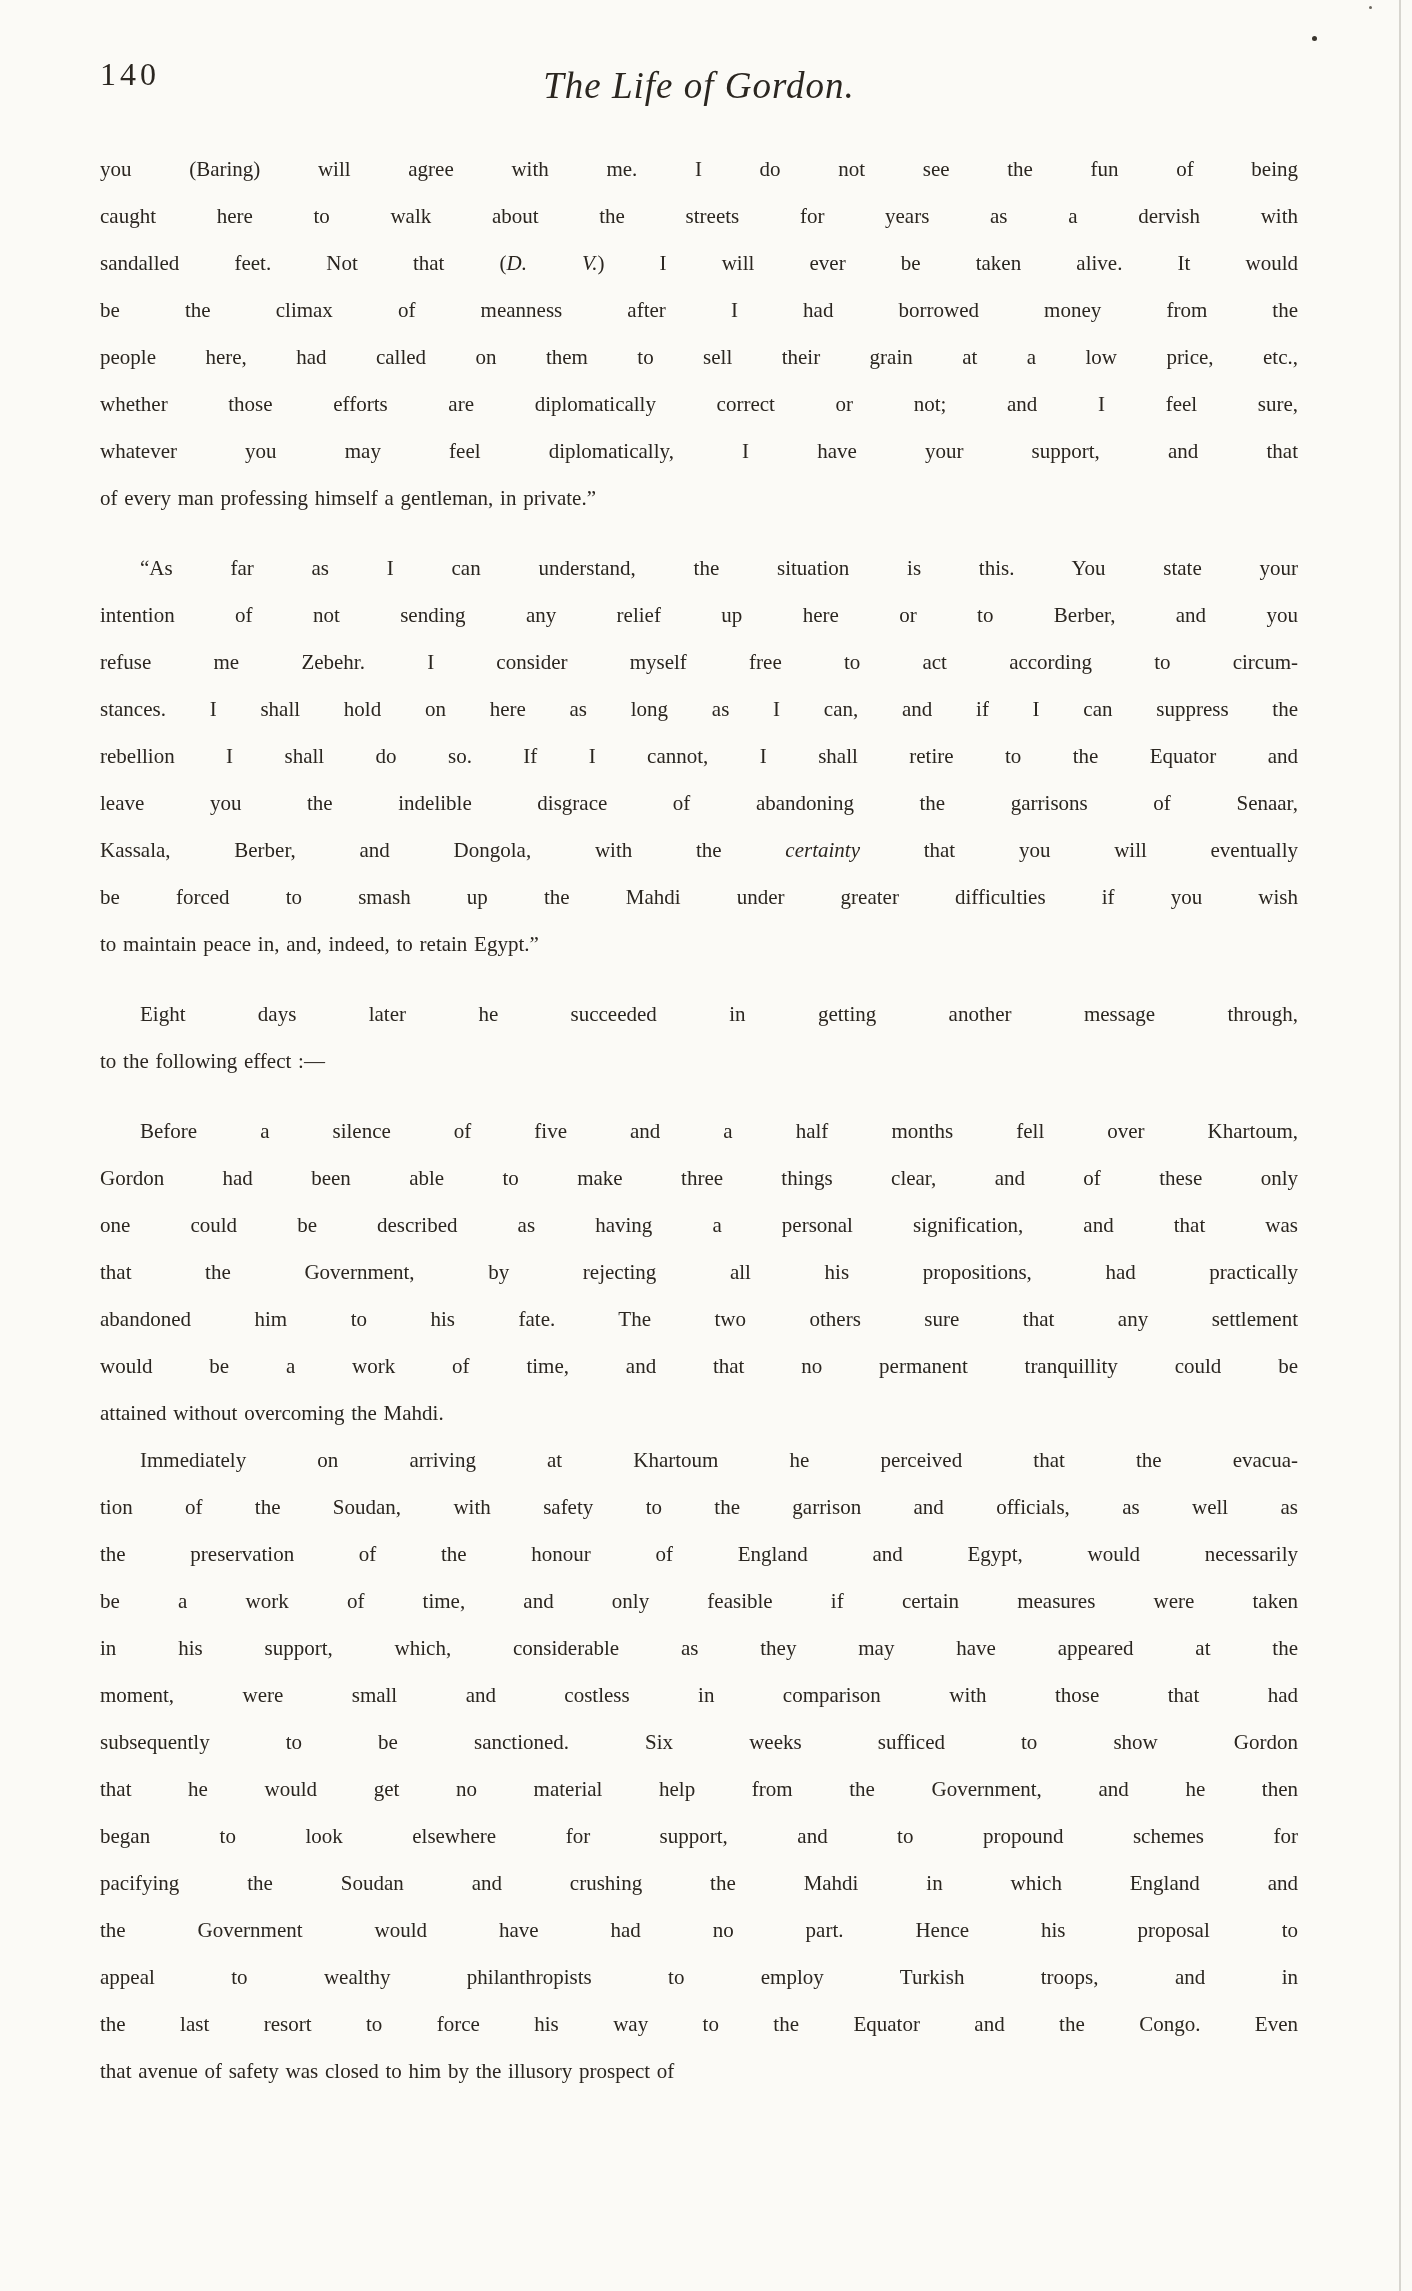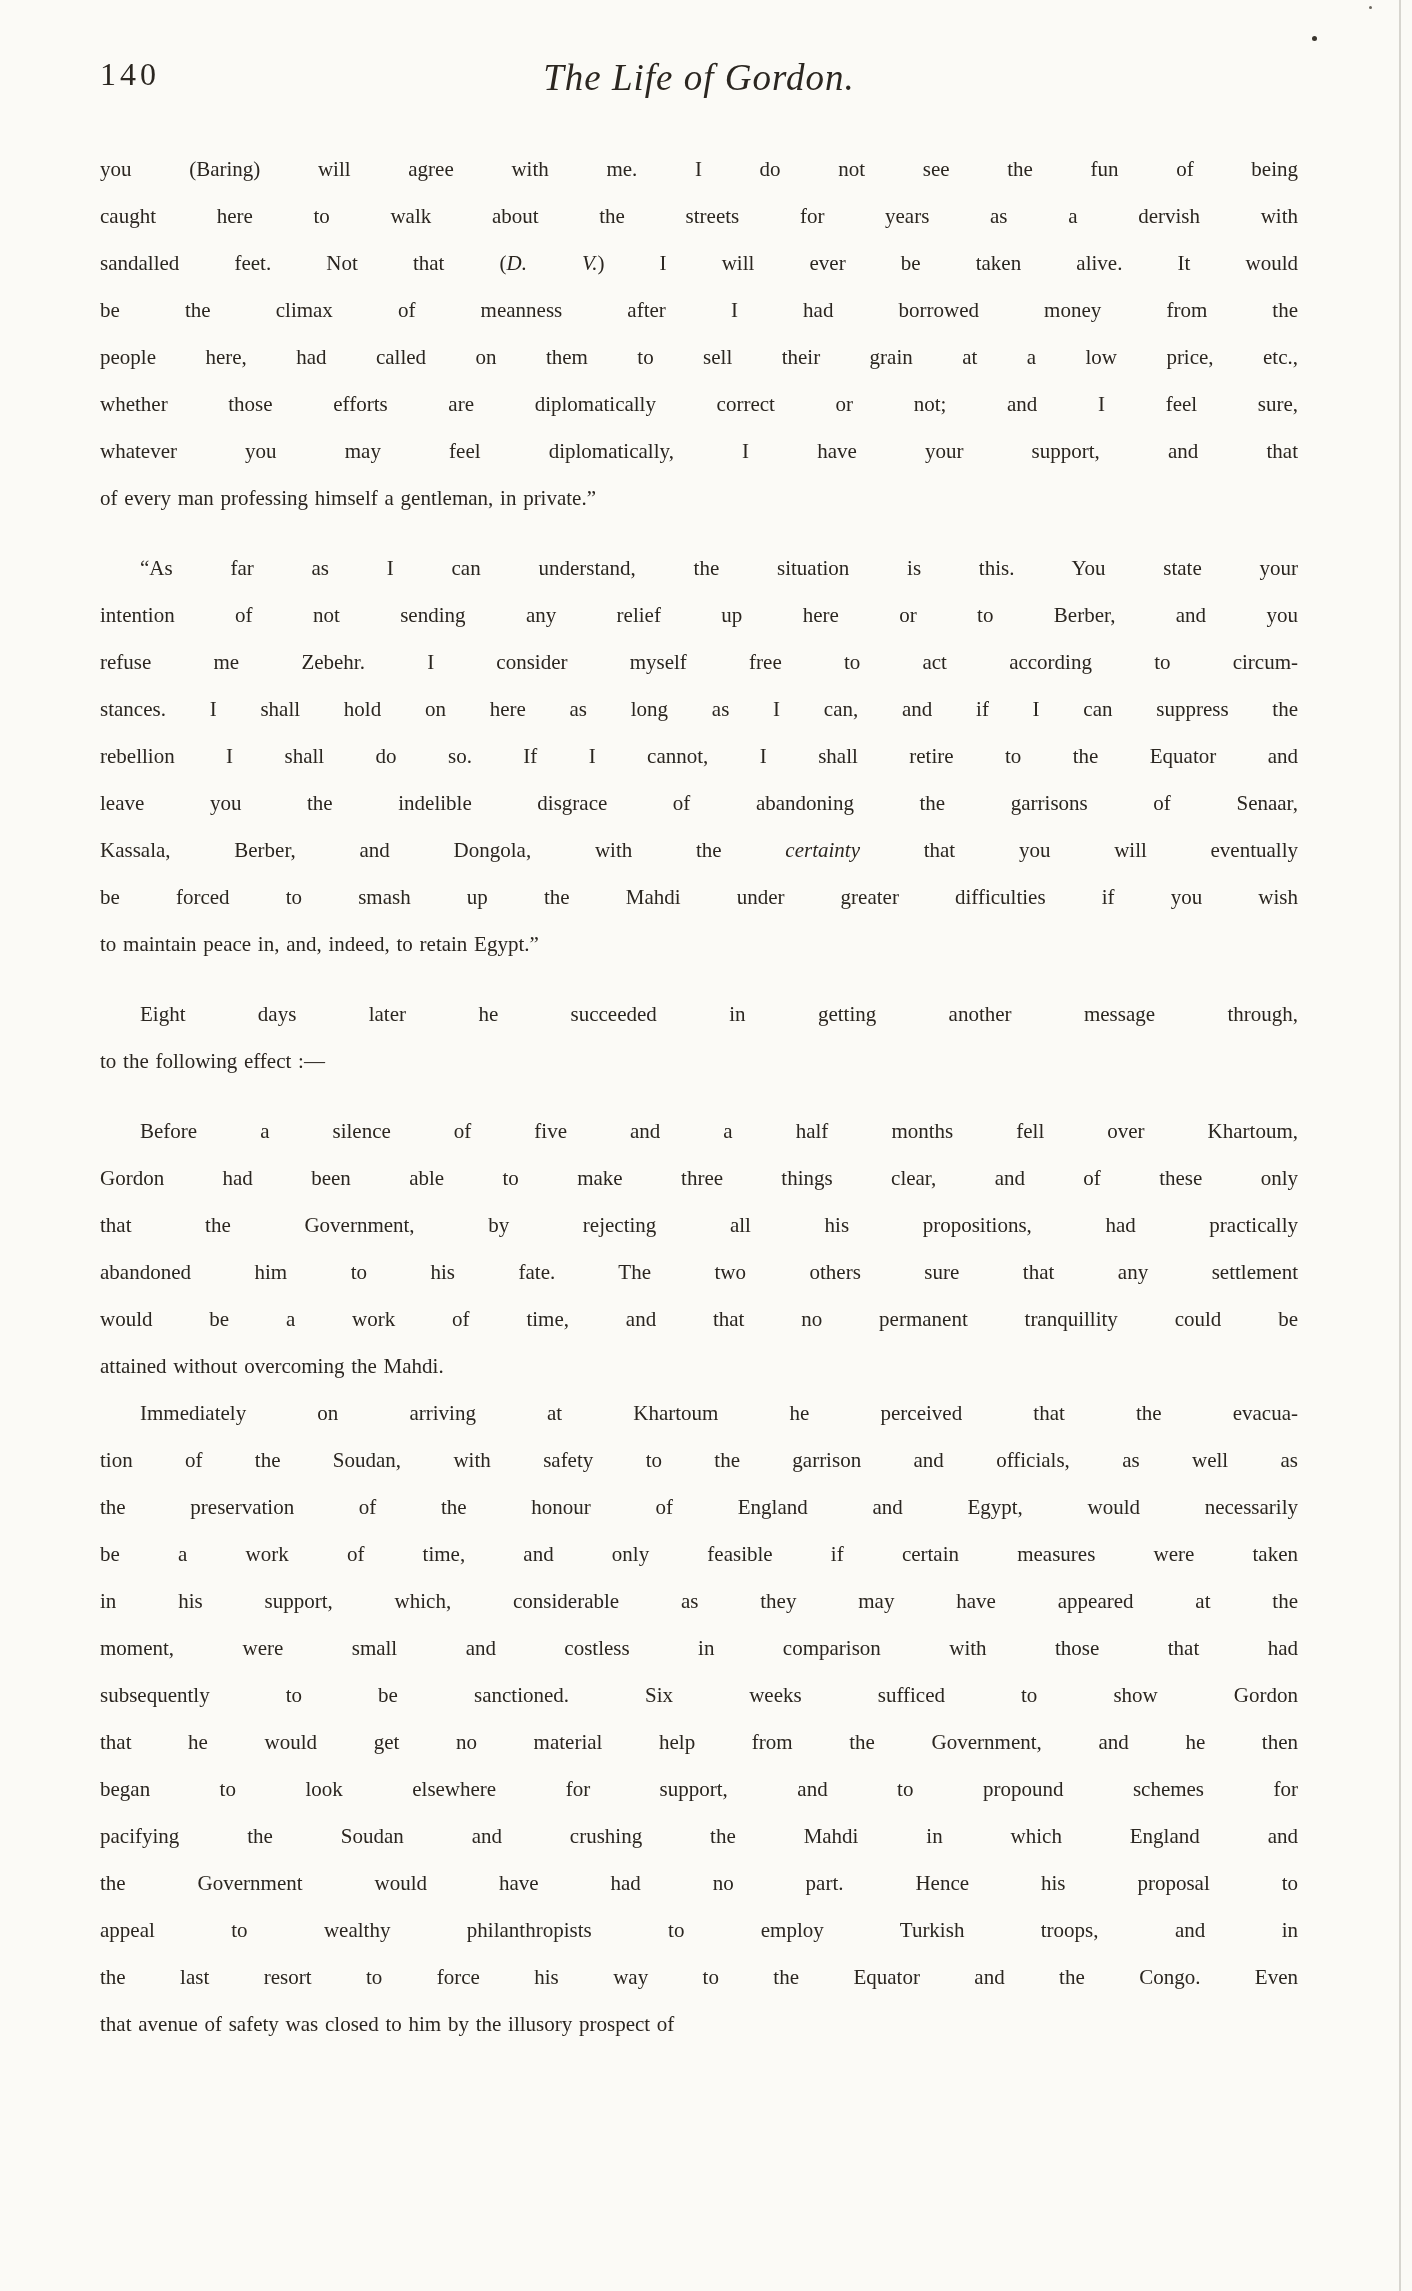--- a/index.html
+++ b/index.html
@@ -60,21 +60,21 @@
     left: 0;
     top: 8px;
     font-size: 32px;
     letter-spacing: 4px;
     text-align: right;
   }
   .running-title {
     position: absolute;
     left: 50%;
     transform: translateX(-50%);
-    top: 8px;
+    top: 16px;
     font-style: italic;
     font-size: 37px;
     letter-spacing: 1px;
     white-space: nowrap;
   }
   
   .text-block {
     margin-top: 40px;
   }
   .para {
@@ -138,20 +138,21 @@
         <div class="line">be forced to smash up the Mahdi under greater difficulties if you wish</div>
         <div class="line last">to maintain peace in, and, indeed, to retain Egypt.”</div>
       </div>
       <div class="para space">
         <div class="line indent">Eight days later he succeeded in getting another message through,</div>
         <div class="line last">to the following effect :—</div>
       </div>
       <div class="para space">
         <div class="line indent">Before a silence of five and a half months fell over Khartoum,</div>
         <div class="line">Gordon had been able to make three things clear, and of these only</div>
+        <div class="line">one could be described as having a personal signification, and that was</div>
         <div class="line">that the Government, by rejecting all his propositions, had practically</div>
         <div class="line">abandoned him to his fate. The two others sure that any settlement</div>
         <div class="line">would be a work of time, and that no permanent tranquillity could be</div>
         <div class="line last">attained without overcoming the Mahdi.</div>
       </div>
       <div class="para">
         <div class="line indent">Immediately on arriving at Khartoum he perceived that the evacua-</div>
         <div class="line">tion of the Soudan, with safety to the garrison and officials, as well as</div>
         <div class="line">the preservation of the honour of England and Egypt, would necessarily</div>
         <div class="line">be a work of time, and only feasible if certain measures were taken</div>

